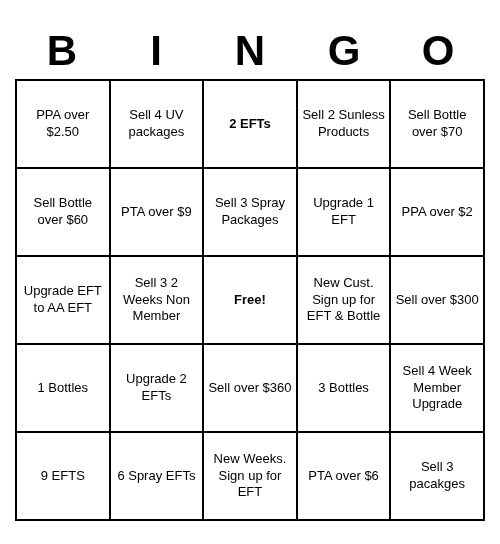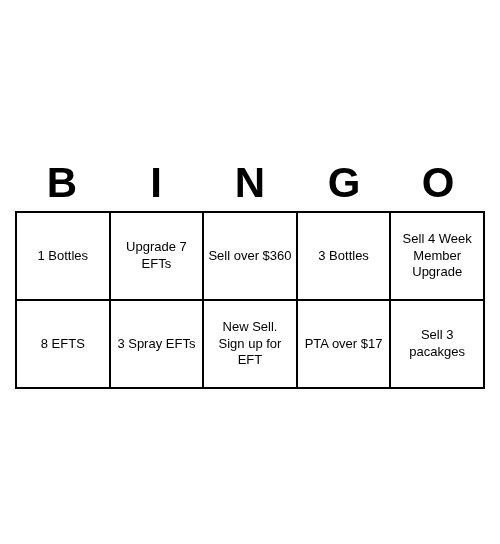--- a/index.html
+++ b/index.html
@@ -73,28 +73,49 @@
   <div class="bingo-header">
     <div class="bingo-header-cell">B</div>
     <div class="bingo-header-cell">I</div>
     <div class="bingo-header-cell">N</div>
     <div class="bingo-header-cell">G</div>
     <div class="bingo-header-cell">O</div>
   </div>
   <table class="bingo-grid">
     <tbody id="grid-body">
         <tr>
+          <td>PPA over $2.50</td>
+          <td>Sell 4 UV packages</td>
+          <td class="large-text">2 EFTs</td>
+          <td>Sell 2 Sunless Products</td>
+          <td>Sell Bottle over $70</td>
+        </tr>
+        <tr>
+          <td>Sell Bottle over $60</td>
+          <td>PTA over $9</td>
+          <td>Sell 3 Spray Packages</td>
+          <td>Upgrade 1 EFT</td>
+          <td>PPA over $2</td>
+        </tr>
+        <tr>
+          <td>Upgrade EFT to AA EFT</td>
+          <td>Sell 3 2 Weeks Non Member</td>
+          <td class="free-cell">Free!</td>
+          <td>New Cust. Sign up for EFT &amp; Bottle</td>
+          <td>Sell over $300</td>
+        </tr>
+        <tr>
           <td>1 Bottles</td>
-          <td>Upgrade 7 EFTs</td>
+          <td>Upgrade 2 EFTs</td>
           <td>Sell over $360</td>
           <td>3 Bottles</td>
           <td>Sell 4 Week Member Upgrade</td>
         </tr>
         <tr>
-          <td>8 EFTS</td>
-          <td>3 Spray EFTs</td>
-          <td>New Sell. Sign up for EFT</td>
-          <td>PTA over $17</td>
+          <td>9 EFTS</td>
+          <td>6 Spray EFTs</td>
+          <td>New Weeks. Sign up for EFT</td>
+          <td>PTA over $6</td>
           <td>Sell 3 pacakges</td>
         </tr>
       </tbody>
   </table>
 </div>
 
 </body></html>

